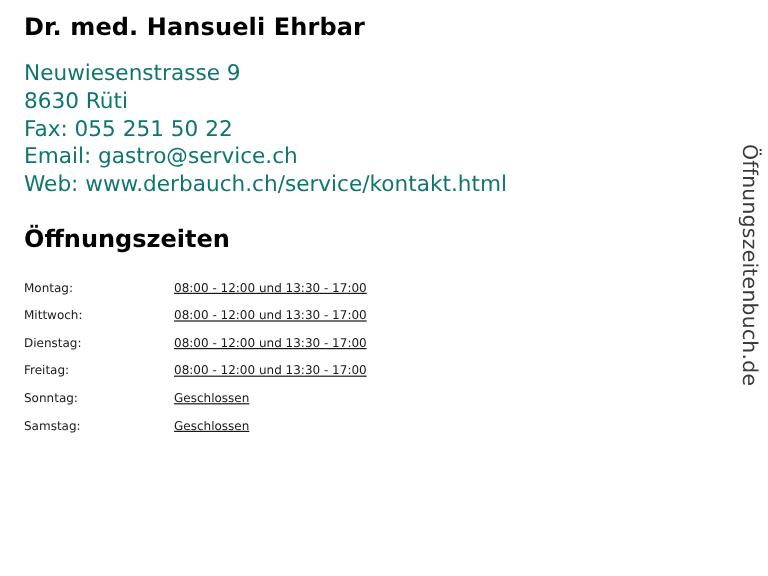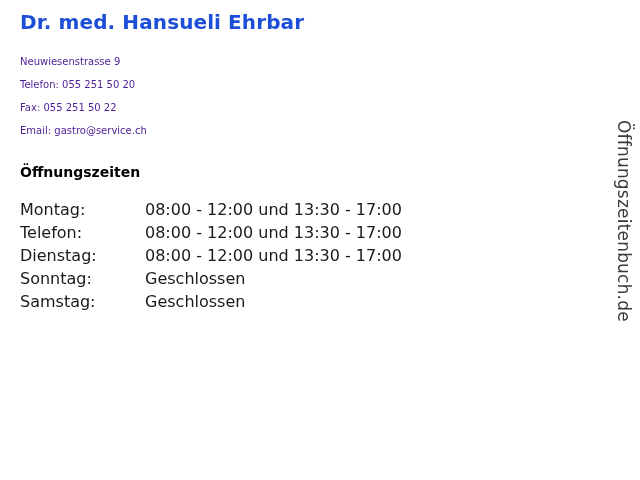--- a/index.html
+++ b/index.html
@@ -17,54 +17,55 @@
   }
   .page {
     position: absolute;
     left: 20px;
     top: 10px;
     width: 580px;
   }
   .business-title {
     font-size: 20px;
     font-weight: bold;
-    color: #1d4ed8;
+    color: #000000;
     margin: 0 0 16px 0;
     letter-spacing: 0.1px;
   }
   .address-block {
-    font-size: 10px;
+    font-size: 18px;
     line-height: 23px;
-    color: #4c1d95;
+    color: #0f766e;
   }
   .address-line {
     white-space: nowrap;
   }
   .section-heading {
-    font-size: 14px;
+    font-size: 20px;
     font-weight: bold;
     color: #000000;
     margin: 22px 0 18px 0;
   }
   .hours-table {
     border-collapse: collapse;
-    font-size: 16px;
+    font-size: 10px;
     line-height: 23px;
   }
   .hours-table td {
     padding: 0;
     vertical-align: top;
     color: #1a1a1a;
   }
   .day-cell {
     width: 125px;
     white-space: nowrap;
   }
   .time-cell {
     white-space: nowrap;
+    text-decoration: underline;
   }
   .watermark {
     position: absolute;
     right: 6px;
     top: 120px;
     font-size: 17px;
     color: #3a3a3a;
     writing-mode: vertical-rl;
     text-orientation: mixed;
     letter-spacing: 0.2px;
@@ -73,39 +74,44 @@
 </style>
 </head>
 <body>
 
 <div class="page">
 
   <h1 class="business-title">Dr. med. Hansueli Ehrbar</h1>
 
   <div class="address-block">
     <div class="address-line">Neuwiesenstrasse 9</div>
-    <div class="address-line">Telefon: 055 251 50 20</div>
+    <div class="address-line">8630 Rüti</div>
     <div class="address-line">Fax: 055 251 50 22</div>
     <div class="address-line">Email: gastro@service.ch</div>
+    <div class="address-line">Web: www.derbauch.ch/service/kontakt.html</div>
   </div>
 
   <h2 class="section-heading">Öffnungszeiten</h2>
 
   <table class="hours-table">
     <tbody>
       <tr>
         <td class="day-cell">Montag:</td>
         <td class="time-cell">08:00 - 12:00 und 13:30 - 17:00</td>
       </tr>
       <tr>
-        <td class="day-cell">Telefon:</td>
+        <td class="day-cell">Mittwoch:</td>
         <td class="time-cell">08:00 - 12:00 und 13:30 - 17:00</td>
       </tr>
       <tr>
         <td class="day-cell">Dienstag:</td>
+        <td class="time-cell">08:00 - 12:00 und 13:30 - 17:00</td>
+      </tr>
+      <tr>
+        <td class="day-cell">Freitag:</td>
         <td class="time-cell">08:00 - 12:00 und 13:30 - 17:00</td>
       </tr>
       <tr>
         <td class="day-cell">Sonntag:</td>
         <td class="time-cell">Geschlossen</td>
       </tr>
       <tr>
         <td class="day-cell">Samstag:</td>
         <td class="time-cell">Geschlossen</td>
       </tr>

